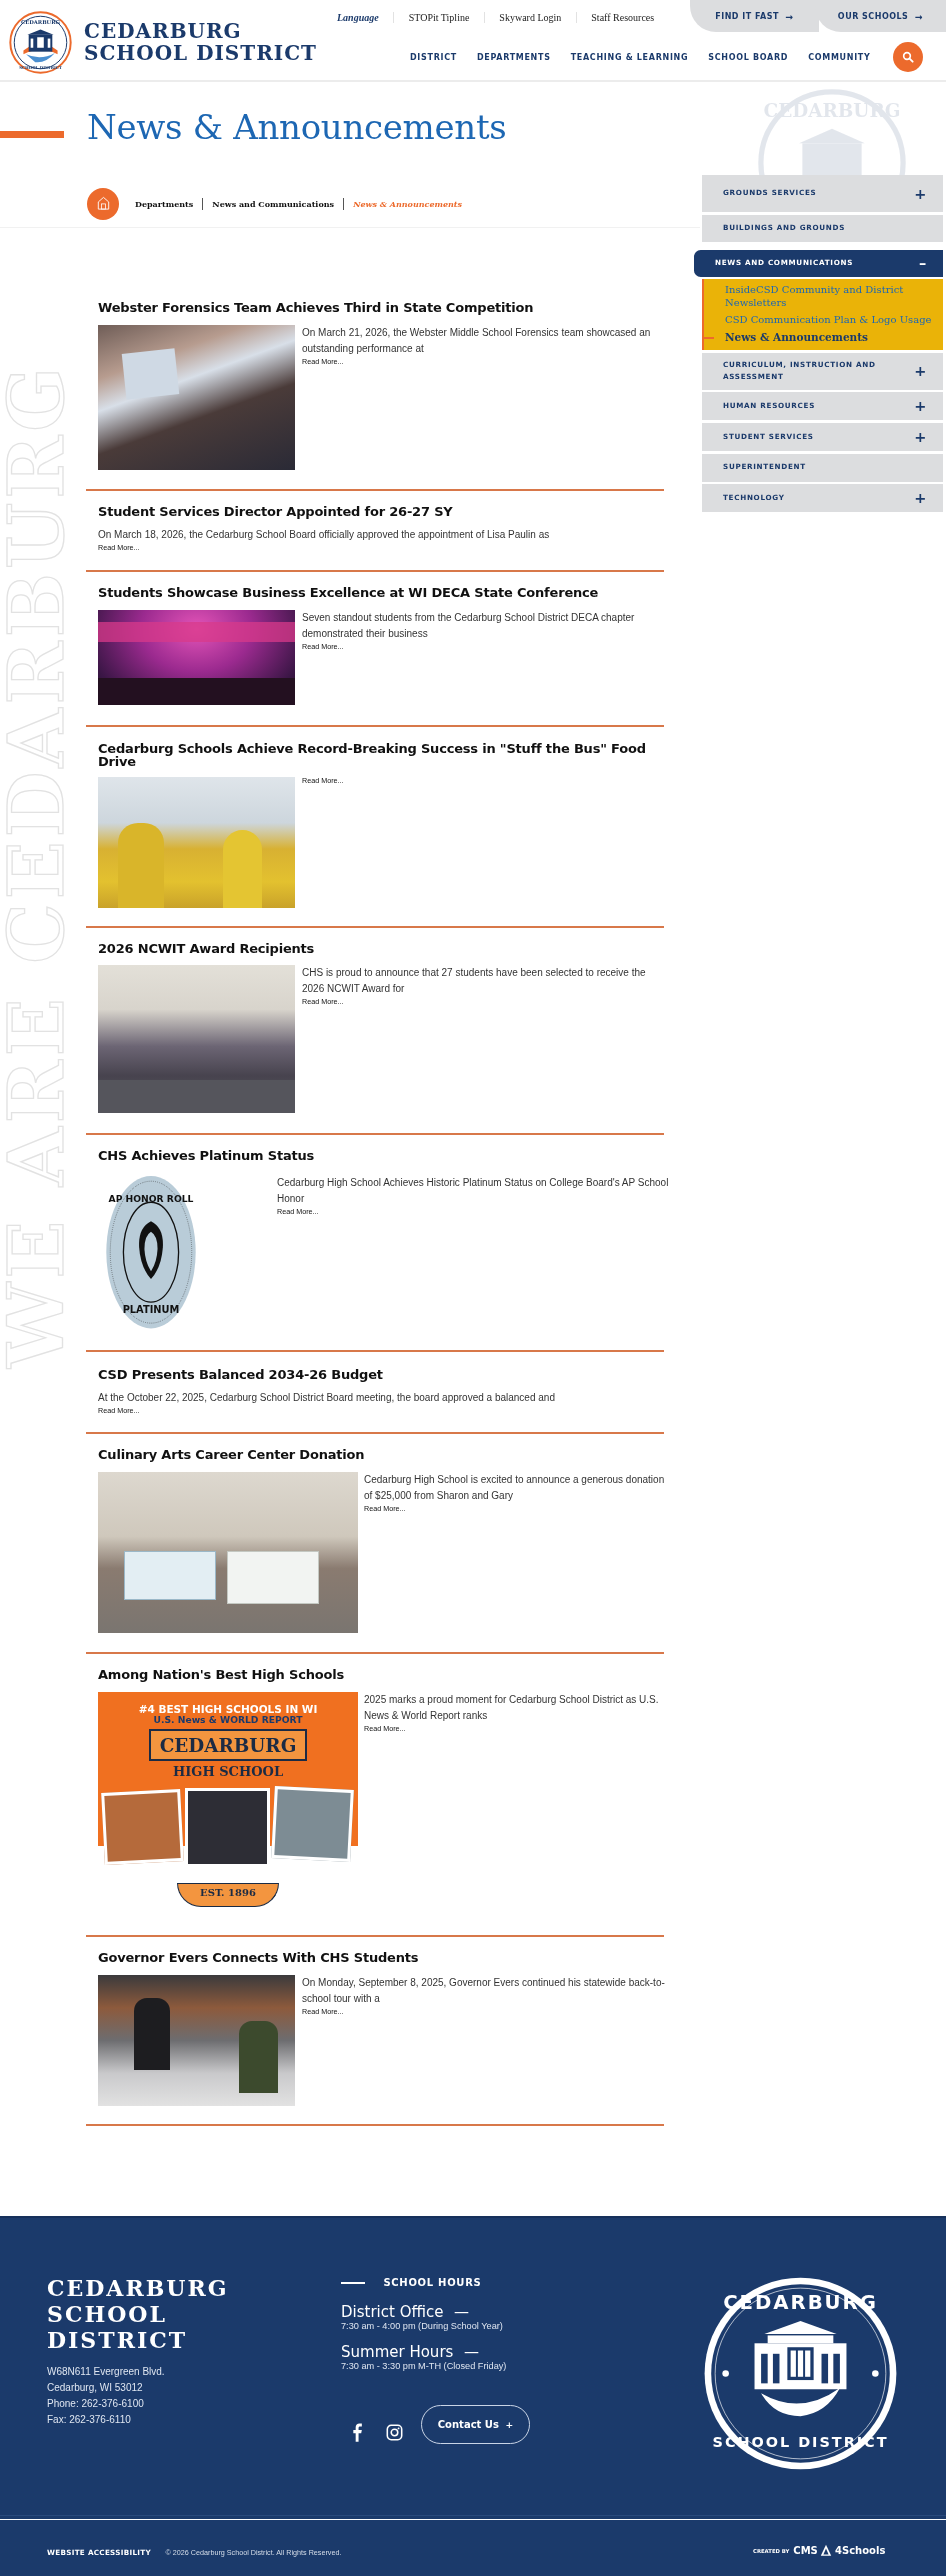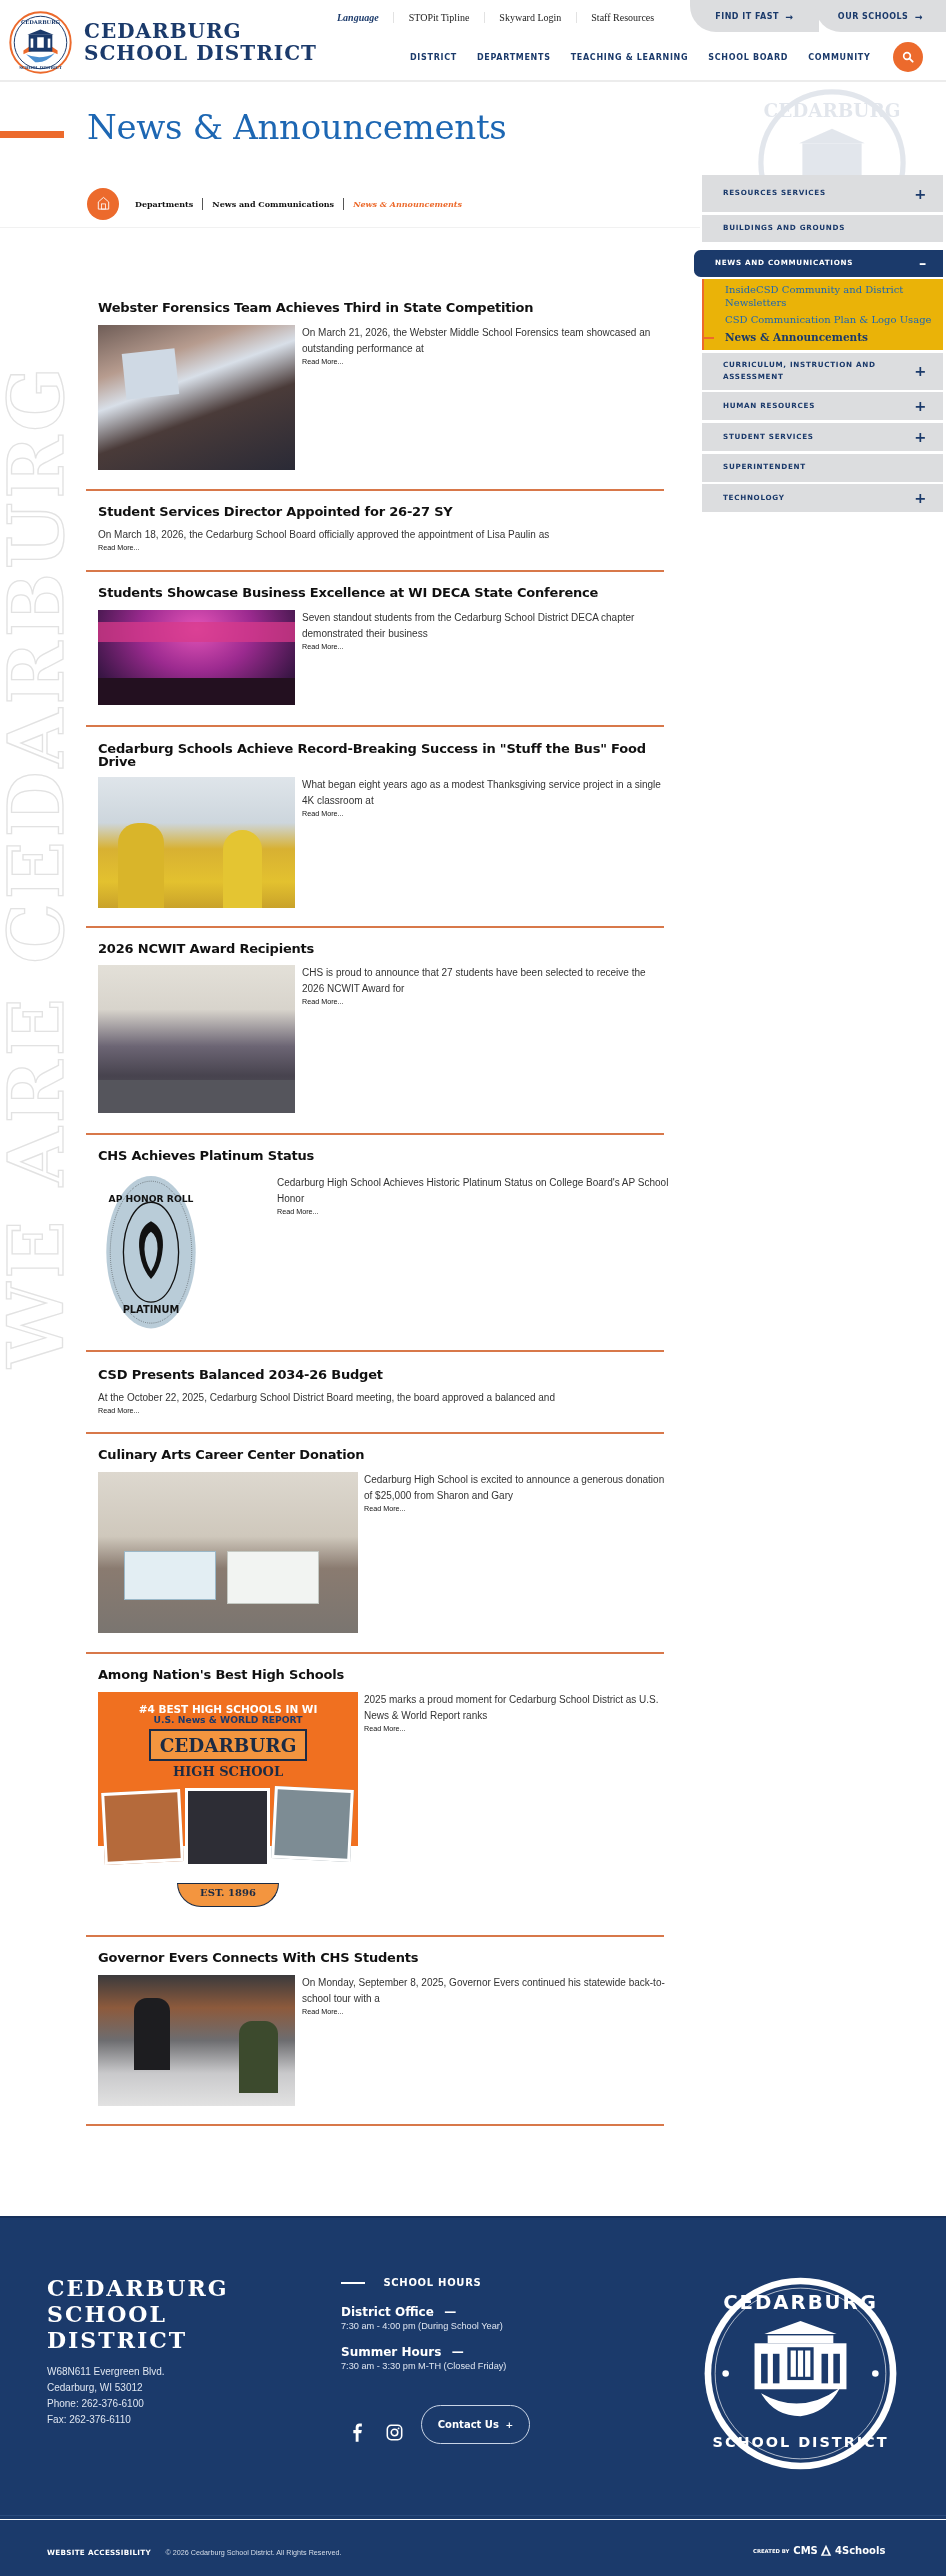--- a/index.html
+++ b/index.html
@@ -54,21 +54,21 @@
   .a-more { display: block; font-family: "Liberation Sans", sans-serif; font-size: 7.2px; line-height: 9.2px; color: #111; margin-top: -0.7px; }
   .divider { position: absolute; left: 86px; width: 578px; height: 2px; background: #d8784a; }
 
   
   .footer { position: absolute; left: 0; top: 2216px; width: 947px; height: 360px; background: #1b3a6b; border-top: 2px solid #16305a; }
   .f-brand { position: absolute; left: 47px; top: 57px; font-family: "DejaVu Serif", serif; font-weight: bold; font-size: 22px; line-height: 26px; letter-spacing: 2px; color: #fff; }
   .f-addr { position: absolute; left: 47px; top: 146px; font-family: "Liberation Sans", sans-serif; font-size: 10px; line-height: 16px; color: #dfe6f1; }
   .f-hours { position: absolute; left: 341px; top: 59px; width: 250px; color: #fff; }
   .f-hours .h-head { display: flex; align-items: center; font-family: "DejaVu Sans", sans-serif; font-weight: bold; font-size: 10px; letter-spacing: 0.7px; margin-bottom: 18.4px; }
   .f-hours .h-head .line { display: inline-block; width: 24px; height: 2px; background: #fff; margin-right: 18.4px; }
-  .f-hours .h-label { font-family: "DejaVu Sans", sans-serif; font-weight: bold; font-size: 12px; line-height: 13px; }
+  .f-hours .h-label { font-family: "DejaVu Sans", sans-serif; font-weight: normal; font-size: 15px; line-height: 13px; }
   .f-hours .h-label .dash { margin-left: 10.5px; }
   .f-hours .h-val { font-family: "Liberation Sans", sans-serif; font-size: 9.2px; line-height: 14.5px; color: #dfe6f1; margin-bottom: 12px; }
   .f-social { position: absolute; left: 347px; top: 187px; display: flex; align-items: flex-end; }
   .f-social .soc { width: 21px; height: 24px; display: flex; align-items: center; justify-content: center; margin-right: 16px; }
   .contact-btn { width: 109px; height: 39px; border: 1.3px solid #c9d4e6; border-radius: 20px; display: flex; align-items: center; justify-content: center; font-family: "DejaVu Sans", sans-serif; font-weight: bold; font-size: 10px; color: #fff; }
   .contact-btn .pl { margin-left: 6.6px; font-size: 9.2px; }
   .f-seal { position: absolute; left: 702px; top: 57px; width: 197px; height: 197px; }
   .f-rule { position: absolute; left: 0; top: 301px; width: 947px; height: 1.3px; background: #ffffff; }
   .f-rule-dark { position: absolute; left: 0; top: 297px; width: 947px; height: 0.7px; background: #2a4a7c; }
   .f-bottom { position: absolute; left: 47px; top: 330px; display: flex; align-items: center; font-family: "DejaVu Sans", sans-serif; color: #fff; }
@@ -153,21 +153,21 @@
   <a>News and Communications</a>
   <span class="crumb-sep"></span>
   <span class="crumb-current">News &amp; Announcements</span>
 </nav>
 <div class="crumb-rule"></div>
 
 <div class="side-wm">WE ARE CEDARBURG</div>
 
 <aside class="sidebar">
   <div class="sb-item" style="height:37px">
-    <span>RESOURCES SERVICES</span>
+    <span>GROUNDS SERVICES</span>
     <span class="plus">+</span>
   </div>
   <div class="sb-item" style="height:27px">
     <span>BUILDINGS AND GROUNDS</span>
   </div>
   <div class="sb-item active" style="height:27px; margin-top:8px;">
     <span>NEWS AND COMMUNICATIONS</span>
     <span class="plus">–</span>
   </div>
   <div class="sb-sub">
@@ -230,21 +230,20 @@
 </article>
 <div class="divider" style="top:725px;"></div>
 
 <article class="article" style="top:742px; height:178px;">
   <h2 class="a-title" style="width:565px;">Cedarburg Schools Achieve Record-Breaking Success in "Stuff the Bus" Food Drive</h2>
   <div class="a-img" style="top:35px; width:197px; height:131px; background:linear-gradient(180deg,#dfe5ea 0%,#cdd6dd 35%,#d8b132 55%,#e3c12f 80%,#c9a22a 100%);">
     <div style="position:absolute;left:20px;top:46px;width:46px;height:85px;background:#d9b52a;border-radius:20px 20px 0 0;"></div>
     <div style="position:absolute;left:125px;top:53px;width:39px;height:79px;background:#e4c532;border-radius:20px 20px 0 0;"></div>
   </div>
   <div class="a-text" style="left:204px; top:35px; width:371px;">
-    <span>What began eight years ago as a modest Thanksgiving service project in a single 4K classroom at</span>
     <a class="a-more">Read More...</a>
   </div>
 </article>
 <div class="divider" style="top:926px;"></div>
 
 <article class="article" style="top:942px; height:184px;">
   <h2 class="a-title">2026 NCWIT Award Recipients</h2>
   <div class="a-img" style="top:23px; width:197px; height:148px; background:linear-gradient(180deg,#e3e0d8 0%,#d8d4cc 30%,#6c6574 55%,#47434e 75%,#5f5f66 100%);">
     <div style="position:absolute;left:0;top:115px;width:197px;height:33px;background:#55555c;"></div>
   </div>

